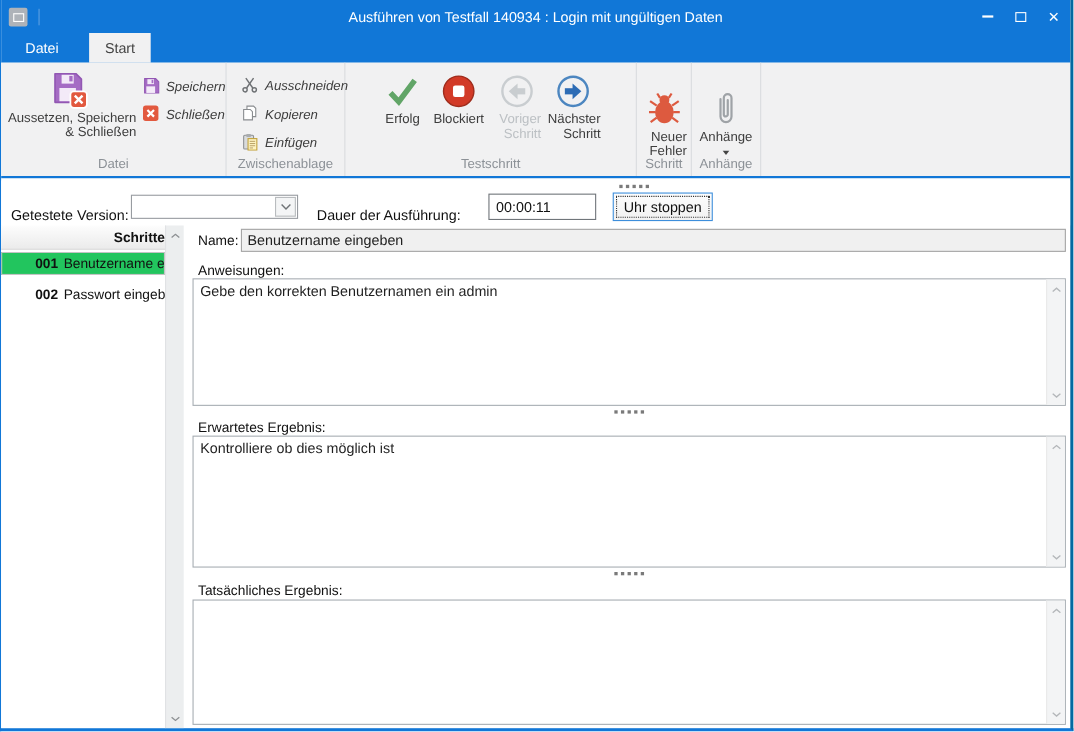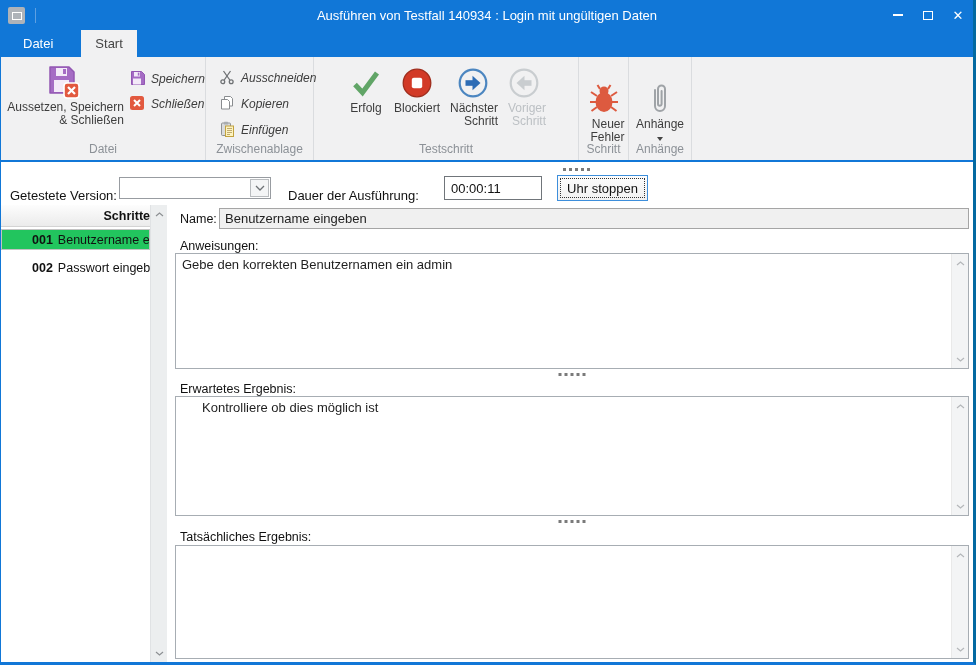--- a/index.html
+++ b/index.html
@@ -63,21 +63,21 @@
   .step-row { height:21px; margin-bottom:7px; display:flex; align-items:center; white-space:nowrap; overflow:hidden; font-size:12.5px; padding-left:31px; color:#111; }
   .step-row .num { font-weight:bold; margin-right:5px; }
   .step-row.selected { background:#22c55e; border:1px solid #c3c3c3; padding-left:30px; }
   
   .form { position:absolute; left:174px; right:4px; top:205px; bottom:0; }
   .flabel { position:absolute; left:5px; font-size:12.5px; color:#111; }
   .name-label { top:7px; }
   .name-input { position:absolute; left:44px; right:0; top:3px; height:21px; background:#f0f0f0; border:1px solid #a5a5a5; font:13px "Liberation Sans",sans-serif; padding:0 5px; color:#222; }
   .sec1-label { top:34px; } .sec2-label { top:177px; } .sec3-label { top:325px; }
   .textbox { position:absolute; left:0; right:0; border:1px solid #a7adb3; background:#fff; }
-  .box1 { top:48px; height:116px; } .box2 { top:191px; height:120px;padding-left:20px; } .box3 { top:340px; height:114px; }
+  .box1 { top:48px; height:116px; } .box2 { top:191px; height:120px; } .box3 { top:340px; height:114px; }
   .textbox textarea { width:100%; height:100%; border:0; margin:0; resize:none; outline:none; font:13px "Liberation Sans",sans-serif; padding:3px 22px 3px 6px; color:#1f1f1f; background:transparent; display:block; }
   .tscroll { position:absolute; top:0; right:0; bottom:0; width:17px; background:#f3f4f5; border-left:1px solid #e9e9e9; }
   .splitter { position:absolute; left:50%; transform:translateX(-50%); }
   .split1 { top:168px; } .split2 { top:315px; }
 </style>
 </head>
 <body>
 
 <div class="window">
 
@@ -192,39 +192,39 @@
       </div>
       <div class="bigbtn" style="width:58px">
         <span class="bicon">
           <svg width="32" height="32" viewBox="0 0 32 32">
             <circle cx="16" cy="16" r="13.8" fill="#d23a27" stroke="#9f2d1d" stroke-width="1.3"></circle>
             <rect x="10.8" y="10.8" width="10.4" height="10.4" rx="2" fill="#fff"></rect>
           </svg>
         </span>
         <span>Blockiert</span>
       </div>
+      <div class="bigbtn disabled" style="width:48px">
+        <span class="bicon">
+          <svg width="32" height="32" viewBox="0 0 32 32">
+            <circle cx="16" cy="16" r="13.3" fill="none" stroke="#c9cdd0" stroke-width="2.2"></circle>
+            <polygon points="8.5,16 16.5,8.8 16.5,23.2" fill="#c9cdd0"></polygon>
+            <rect x="15" y="13.2" width="8.5" height="5.6" fill="#c9cdd0"></rect>
+          </svg>
+        </span>
+        <span>Voriger Schritt</span>
+      </div>
       <div class="bigbtn" style="width:54px">
         <span class="bicon">
           <svg width="32" height="32" viewBox="0 0 32 32">
             <circle cx="16" cy="16" r="13.3" fill="none" stroke="#4c86c0" stroke-width="2.2"></circle>
             <polygon points="23.5,16 15.5,8.8 15.5,23.2" fill="#2d6cb5"></polygon>
             <rect x="8.5" y="13.2" width="8.5" height="5.6" fill="#2d6cb5"></rect>
           </svg>
         </span>
         <span>Nächster Schritt</span>
-      </div>
-      <div class="bigbtn disabled" style="width:48px">
-        <span class="bicon">
-          <svg width="32" height="32" viewBox="0 0 32 32">
-            <circle cx="16" cy="16" r="13.3" fill="none" stroke="#c9cdd0" stroke-width="2.2"></circle>
-            <polygon points="8.5,16 16.5,8.8 16.5,23.2" fill="#c9cdd0"></polygon>
-            <rect x="15" y="13.2" width="8.5" height="5.6" fill="#c9cdd0"></rect>
-          </svg>
-        </span>
-        <span>Voriger Schritt</span>
       </div>
       <div class="rgroup-label">Testschritt</div>
     </div>
 
     <div class="rgroup g4">
       <div class="bigbtn" style="width:46px">
         <span class="bicon">
           <svg width="30" height="32" viewBox="0 0 30 32">
             <g stroke="#dd5a3f" stroke-width="2" fill="none">
               <path d="M8 13 L2 9"></path>

